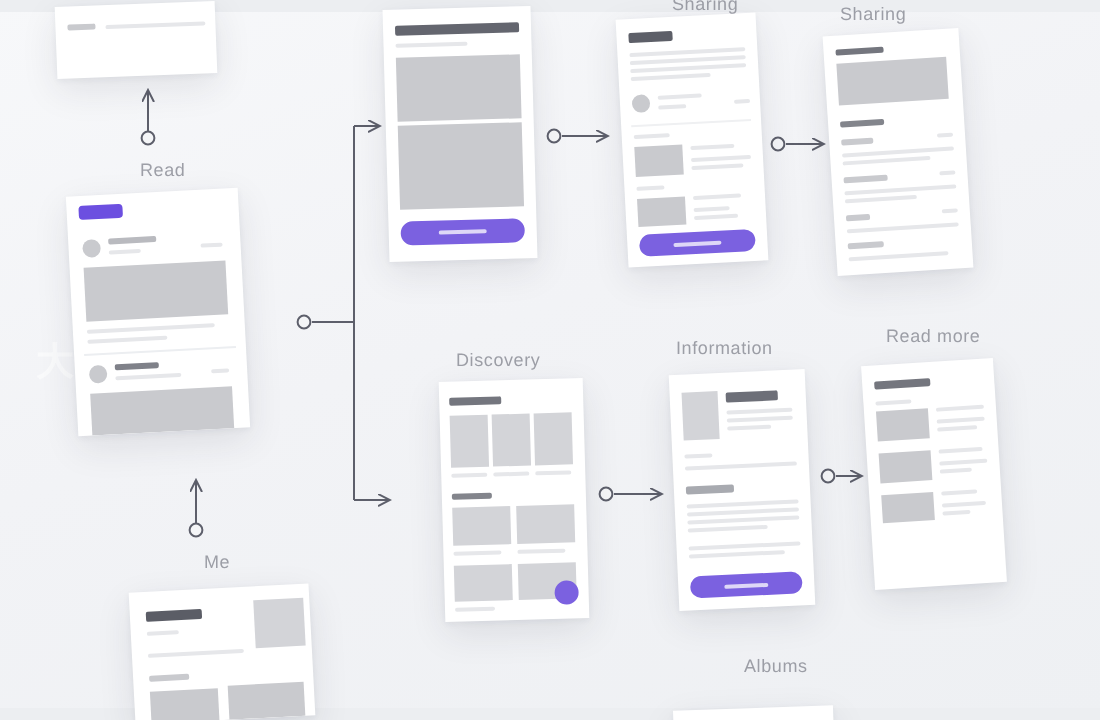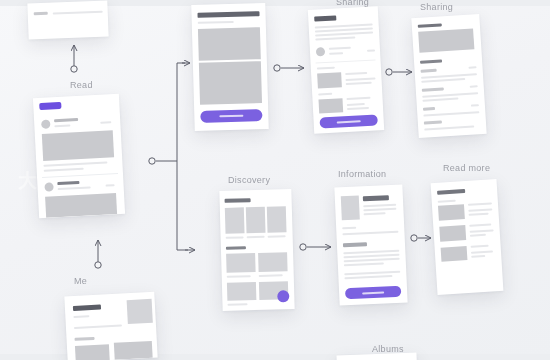--- a/index.html
+++ b/index.html
@@ -258,21 +258,21 @@
     <div class="bar light" style="position:absolute;left:36px;top:65px;width:18px;height:2px"></div>
     <div class="bar light" style="position:absolute;left:36px;top:71px;width:22px;height:1.6px"></div>
     <div class="bar light" style="position:absolute;left:36px;top:75px;width:14px;height:1.6px"></div>
   </div>
 
   <div class="card" style="left:337px;top:354px;width:80px;height:30px;transform:rotate(-2deg)">
     
   </div>
 
   <div class="lbl" style="left:70px;top:80px">Read</div>
-  <div class="lbl" style="left:74px;top:276px">Me</div>
+  <div class="lbl" style="left:102px;top:276px">Me</div>
   <div class="lbl" style="left:420px;top:2px">Sharing</div>
   <div class="lbl" style="left:336px;top:-3px">Sharing</div>
   <div class="lbl" style="left:228px;top:175px">Discovery</div>
   <div class="lbl" style="left:338px;top:169px">Information</div>
   <div class="lbl" style="left:443px;top:163px">Read more</div>
-  <div class="lbl" style="left:372px;top:344px">Albums</div>
+  <div class="lbl" style="left:372px;top:328px">Albums</div>
 
 </div>
 
 </body></html>

